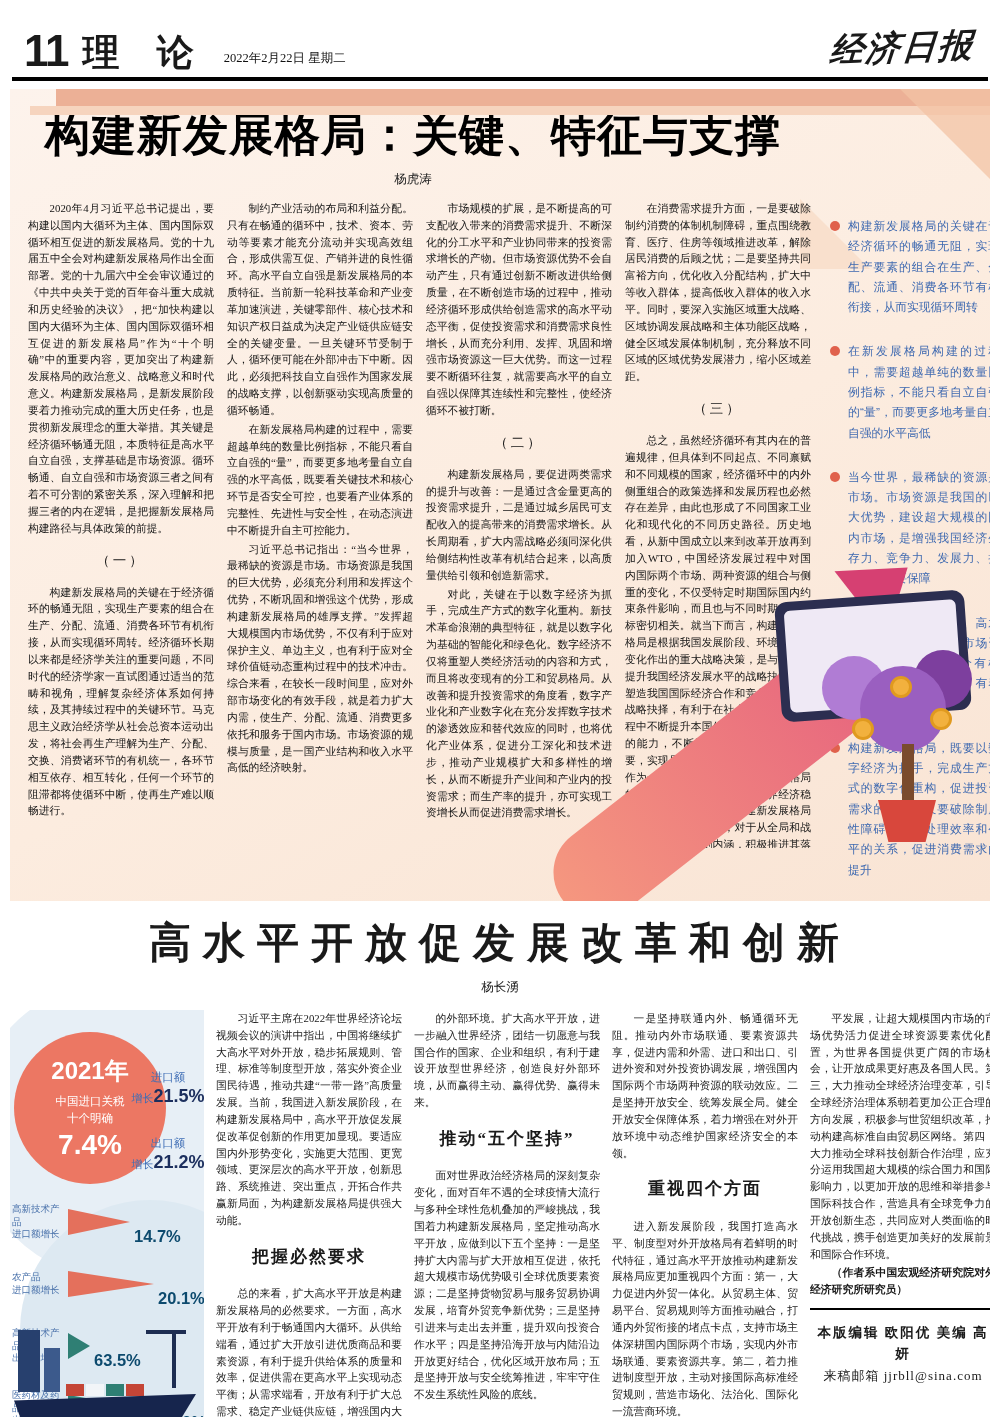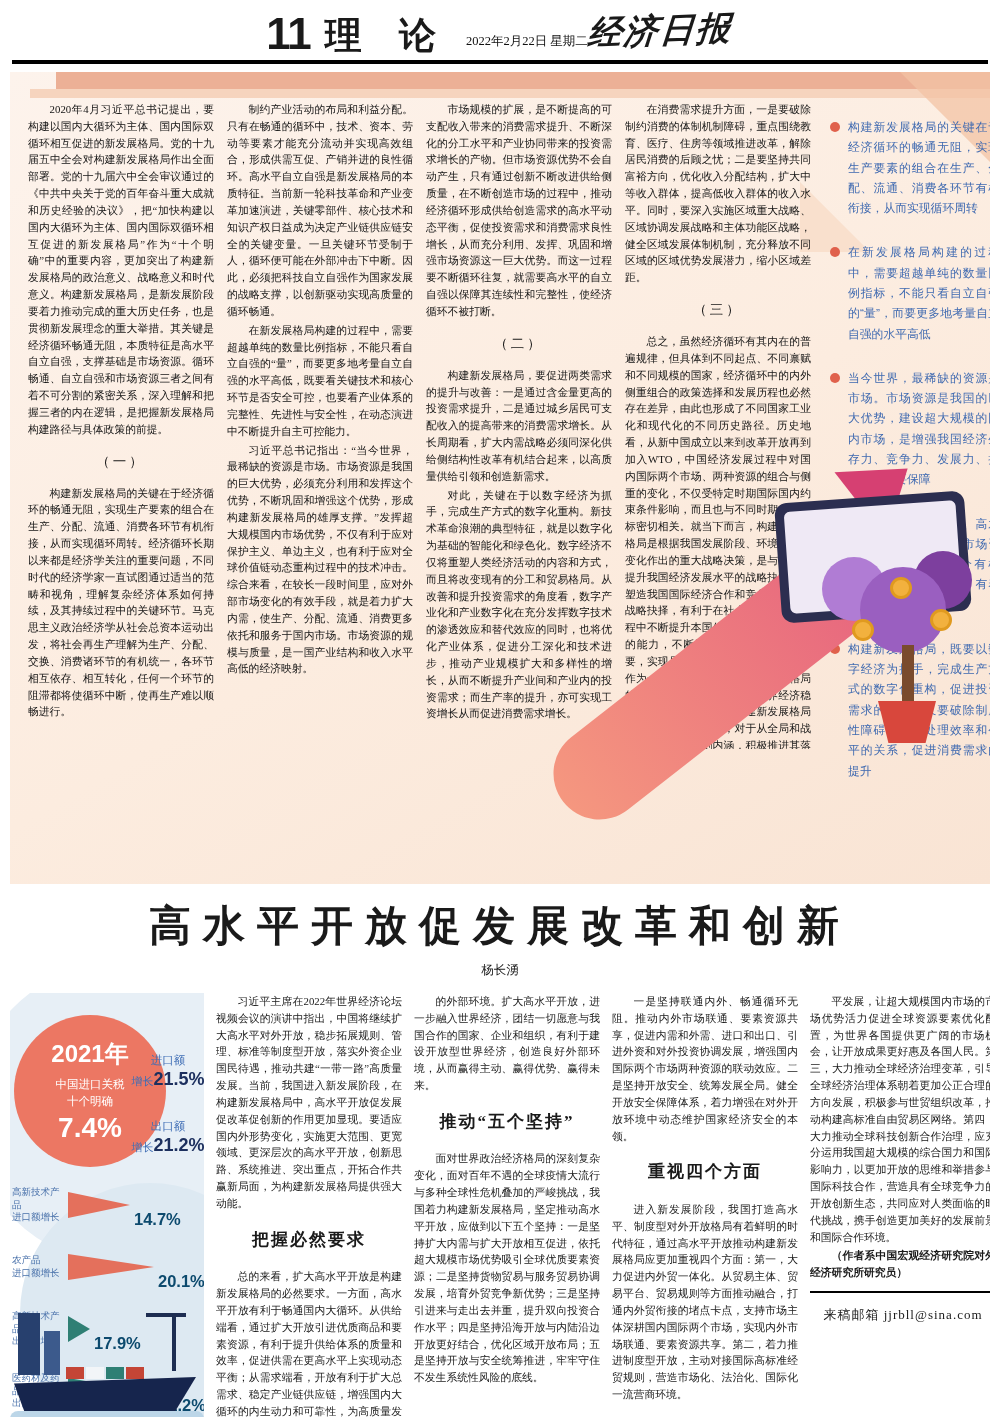--- a/index.html
+++ b/index.html
@@ -5,21 +5,21 @@
   * { box-sizing: border-box; margin: 0; padding: 0; }
   body {
     width: 1000px; height: 1417px; margin: 0 auto;
     background: #ffffff;
     font-family: "Liberation Serif", serif;
     color: #1a1a1a; overflow: hidden;
   }
   .page { width: 1000px; height: 1417px; padding: 0 10px; position: relative; overflow: hidden; }
 
   
-  .masthead-row { display: flex; align-items: flex-end; justify-content: center; padding: 8px 10px 6px 14px; }
+  .masthead-row { display: flex; align-items: flex-end; justify-content: space-between; padding: 25px 10px 6px 14px; }
   .mh-left { display: flex; align-items: flex-end; }
   .page-num { font-family: "Liberation Sans", sans-serif; font-weight: 900; font-size: 44px; line-height: 0.9; letter-spacing: -1px; }
   .section-name { font-size: 37px; font-weight: 900; letter-spacing: 14px; margin-left: 14px; line-height: 1; }
   .edition-date { font-size: 12.5px; margin-left: 16px; padding-bottom: 4px; color: #111; }
   .brand { font-size: 34px; font-weight: 700; font-style: italic; transform: skewX(-6deg) rotate(-2deg); letter-spacing: 2px; padding-right: 6px; }
   .top-rule { border-top: 4px solid #000; margin: 0 2px 8px 2px; }
 
   
   .article1 { position: relative; height: 812px; background: linear-gradient(150deg,#fdf3ec 0%, #fcecdf 55%, #f9e4d4 100%); overflow: hidden; padding: 0 18px; }
   .a1-band { position: absolute; top: 0; left: 46px; right: 0; height: 17px; background: #ecb096; }
@@ -116,20 +116,21 @@
     <div class="brand">经济日报</div>
   </header>
   <div class="top-rule"></div>
 
   <section class="article1">
     <div class="a1-band"></div>
     <div class="a1-band2"></div>
     <div class="deco-tri1"></div>
     <div class="deco-tri2"></div>
 
+    <h1 class="a1-title">构建新发展格局：关键、特征与支撑</h1>
     <div class="a1-byline">杨虎涛</div>
 
     <div class="a1-body">
       <div class="a1-col">
         <p>2020年4月习近平总书记提出，要构建以国内大循环为主体、国内国际双循环相互促进的新发展格局。党的十九届五中全会对构建新发展格局作出全面部署。党的十九届六中全会审议通过的《中共中央关于党的百年奋斗重大成就和历史经验的决议》，把“加快构建以国内大循环为主体、国内国际双循环相互促进的新发展格局”作为“十个明确”中的重要内容，更加突出了构建新发展格局的政治意义、战略意义和时代意义。构建新发展格局，是新发展阶段要着力推动完成的重大历史任务，也是贯彻新发展理念的重大举措。其关键是经济循环畅通无阻，本质特征是高水平自立自强，支撑基础是市场资源。循环畅通、自立自强和市场资源三者之间有着不可分割的紧密关系，深入理解和把握三者的内在逻辑，是把握新发展格局构建路径与具体政策的前提。</p>
         <div class="smark">（一）</div>
         <p>构建新发展格局的关键在于经济循环的畅通无阻，实现生产要素的组合在生产、分配、流通、消费各环节有机衔接，从而实现循环周转。经济循环长期以来都是经济学关注的重要问题，不同时代的经济学家一直试图通过适当的范畴和视角，理解复杂经济体系如何持续，及其持续过程中的关键环节。马克思主义政治经济学从社会总资本运动出发，将社会再生产理解为生产、分配、交换、消费诸环节的有机统一，各环节相互依存、相互转化，任何一个环节的阻滞都将使循环中断，使再生产难以顺畅进行。</p>
       </div>
       <div class="a1-col">
         <p>制约产业活动的布局和利益分配。只有在畅通的循环中，技术、资本、劳动等要素才能充分流动并实现高效组合，形成供需互促、产销并进的良性循环。高水平自立自强是新发展格局的本质特征。当前新一轮科技革命和产业变革加速演进，关键零部件、核心技术和知识产权日益成为决定产业链供应链安全的关键变量。一旦关键环节受制于人，循环便可能在外部冲击下中断。因此，必须把科技自立自强作为国家发展的战略支撑，以创新驱动实现高质量的循环畅通。</p>
@@ -220,21 +221,21 @@
             <span class="bar-value">14.7%</span>
           </div>
           <div class="bar-row">
             <span class="bar-label"><span>农产品</span><br><span>进口额增长</span></span>
             <span class="wedge w2"></span>
             <span class="bar-value">20.1%</span>
           </div>
           <div class="bar-row">
             <span class="bar-label"><span>高新技术产品</span><br><span>出口额增长</span></span>
             <span class="wedge w3"></span>
-            <span class="bar-value">17.9%</span>
+            <span class="bar-value">63.5%</span>
           </div>
           <div class="bar-row">
             <span class="bar-label"><span>医药材及药品</span><br><span>出口额增长</span></span>
             <span class="wedge w4"></span>
             <span class="bar-value">101.2%</span>
           </div>
         </div>
         <div class="ship-zone">
           <div class="bld1"></div>
           <div class="bld2"></div>
@@ -262,19 +263,20 @@
       </div>
       <div class="a2-col">
         <p>一是坚持联通内外、畅通循环无阻。推动内外市场联通、要素资源共享，促进内需和外需、进口和出口、引进外资和对外投资协调发展，增强国内国际两个市场两种资源的联动效应。二是坚持开放安全、统筹发展全局。健全开放安全保障体系，着力增强在对外开放环境中动态维护国家经济安全的本领。</p>
         <div class="subhead">重视四个方面</div>
         <p>进入新发展阶段，我国打造高水平、制度型对外开放格局有着鲜明的时代特征，通过高水平开放推动构建新发展格局应更加重视四个方面：第一，大力促进内外贸一体化。从贸易主体、贸易平台、贸易规则等方面推动融合，打通内外贸衔接的堵点卡点，支持市场主体深耕国内国际两个市场，实现内外市场联通、要素资源共享。第二，着力推进制度型开放，主动对接国际高标准经贸规则，营造市场化、法治化、国际化一流营商环境。</p>
       </div>
       <div class="a2-col">
         <p>平发展，让超大规模国内市场的市场优势活力促进全球资源要素优化配置，为世界各国提供更广阔的市场机会，让开放成果更好惠及各国人民。第三，大力推动全球经济治理变革，引导全球经济治理体系朝着更加公正合理的方向发展，积极参与世贸组织改革，推动构建高标准自由贸易区网络。第四，大力推动全球科技创新合作治理，应充分运用我国超大规模的综合国力和国际影响力，以更加开放的思维和举措参与国际科技合作，营造具有全球竞争力的开放创新生态，共同应对人类面临的时代挑战，携手创造更加美好的发展前景和国际合作环境。</p>
         <p class="sig">（作者系中国宏观经济研究院对外经济研究所研究员）</p>
         <div class="col-footer">
+          <p class="footer-editors">本版编辑 欧阳优 美编 高妍</p>
           <p class="footer-mailbox">来稿邮箱 jjrbll@sina.com</p>
         </div>
       </div>
 
     </div>
   </section>
 </div>
 
 </body></html>

